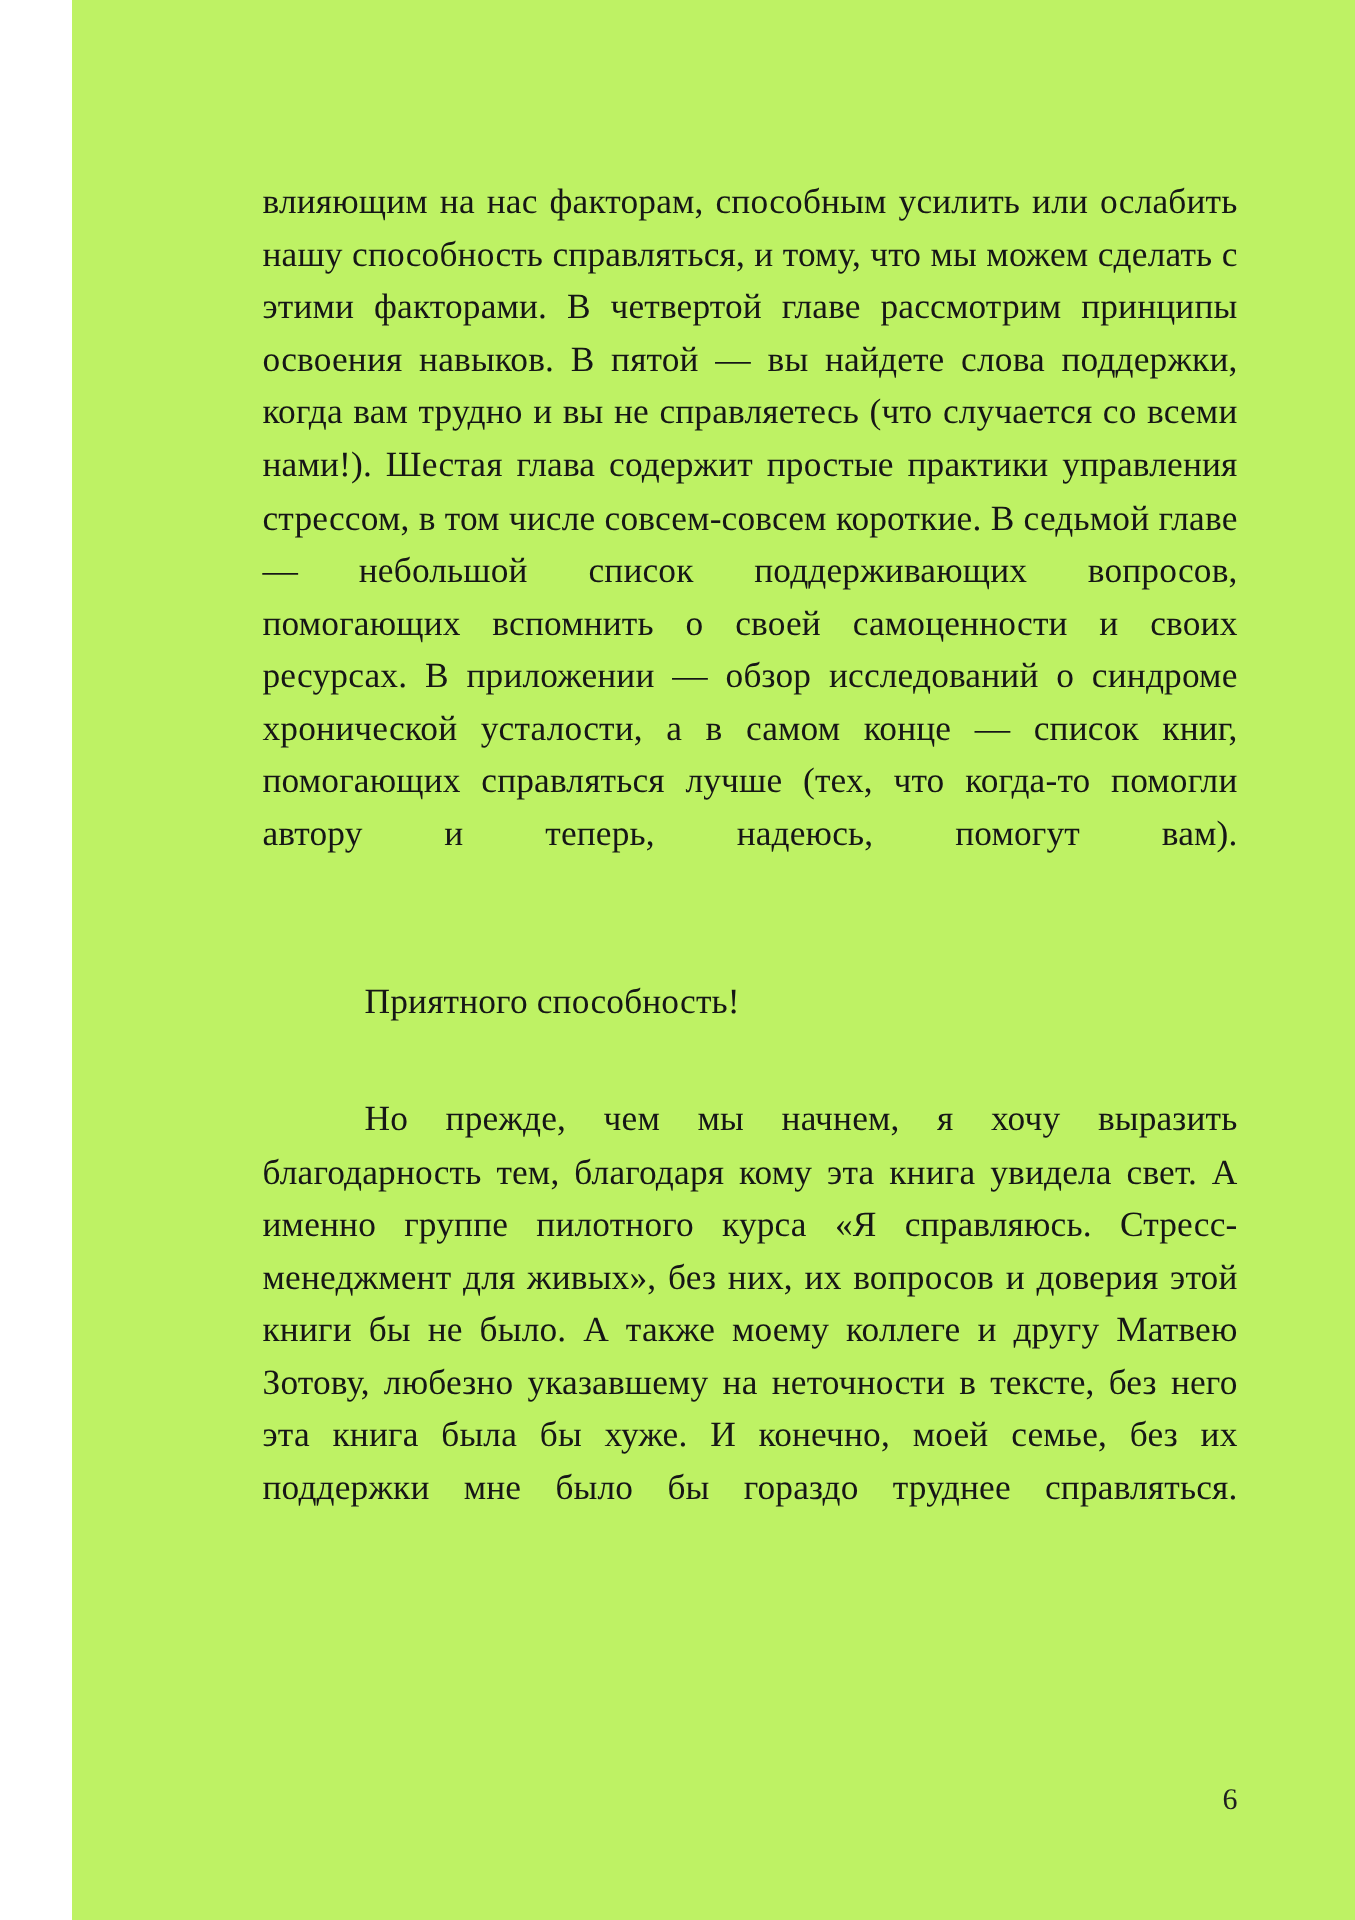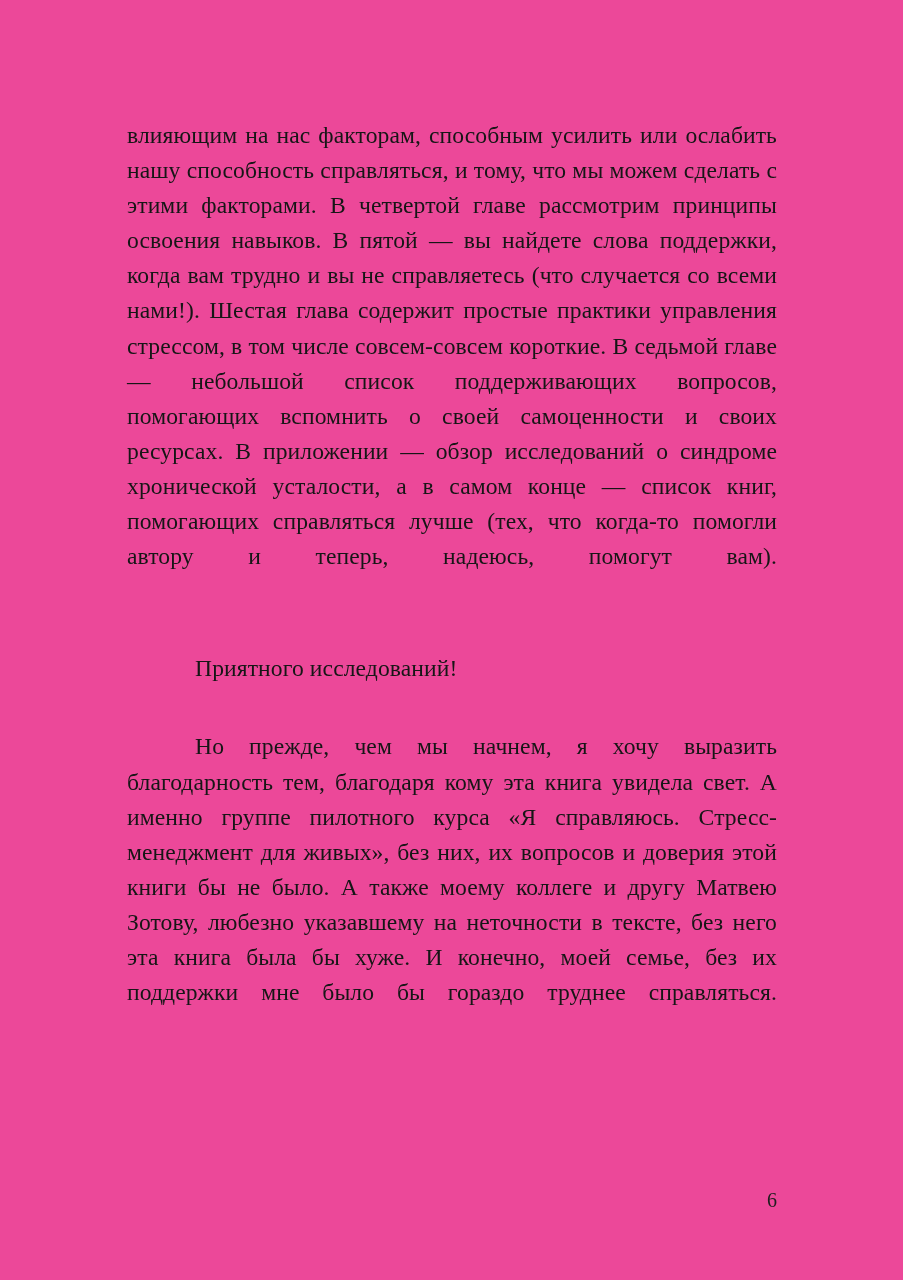--- a/index.html
+++ b/index.html
@@ -13,21 +13,22 @@
     position: relative;
     overflow: hidden;
     font-family: "Liberation Serif", "DejaVu Serif", serif;
     color: #1a1a1a;
     -webkit-font-smoothing: antialiased;
   }
 
   .page {
     position: absolute;
     inset: 0;
-    background: #ec4899;
+    background: #bef264;
+    margin-left: 48px;
   }
 
   .text-column {
     position: absolute;
     left: 127px;
     top: 118px;
     width: 650px;
   }
 
   .para {
@@ -83,21 +84,21 @@
 <body>
 
 <div class="page">
 
   <div class="text-column">
 
     <p class="para para-body">влияющим на нас факторам, способным усилить или ослабить нашу способность справляться, и тому, что мы можем сделать с этими факторами. В четвертой главе рассмотрим принципы освоения навыков. В пятой — вы найдете слова поддержки, когда вам трудно и вы не справляетесь (что случается со всеми нами!). Шестая глава содержит простые практики управления стрессом, в том числе совсем-совсем короткие. В седьмой главе — небольшой список поддерживающих вопросов, помогающих вспомнить о своей самоценности и своих ресурсах. В приложении — обзор исследований о синдроме хронической усталости, а в самом конце — список книг, помогающих справляться лучше (тех, что когда-то помогли автору и теперь, надеюсь, помогут вам).</p>
 
     <div class="gap-after-body"></div>
 
-    <p class="para para-indent">Приятного исследований!</p>
+    <p class="para para-indent">Приятного способность!</p>
 
     <div class="gap-after-greeting"></div>
 
     <p class="para para-italic">Но прежде, чем мы начнем, я хочу выразить благодарность тем, благодаря кому эта книга увидела свет. А именно группе пилотного курса «Я справляюсь. Стресс-менеджмент для живых», без них, их вопросов и доверия этой книги бы не было. А также моему коллеге и другу Матвею Зотову, любезно указавшему на неточности в тексте, без него эта книга была бы хуже. И конечно, моей семье, без их поддержки мне было бы гораздо труднее справляться.</p>
 
   </div>
 
   <div class="folio">6</div>
 
 </div>

